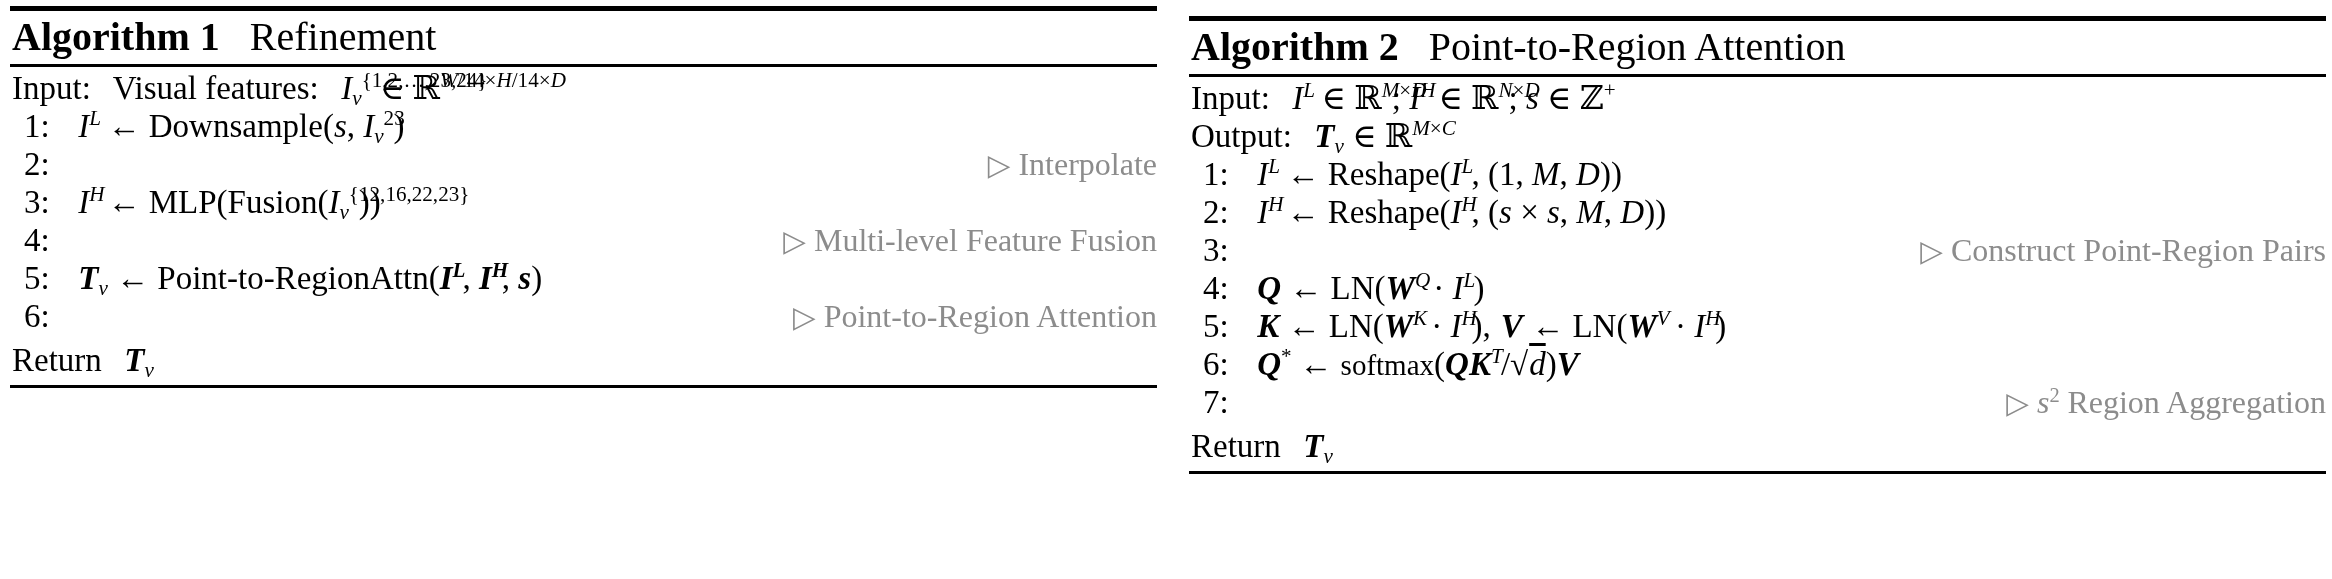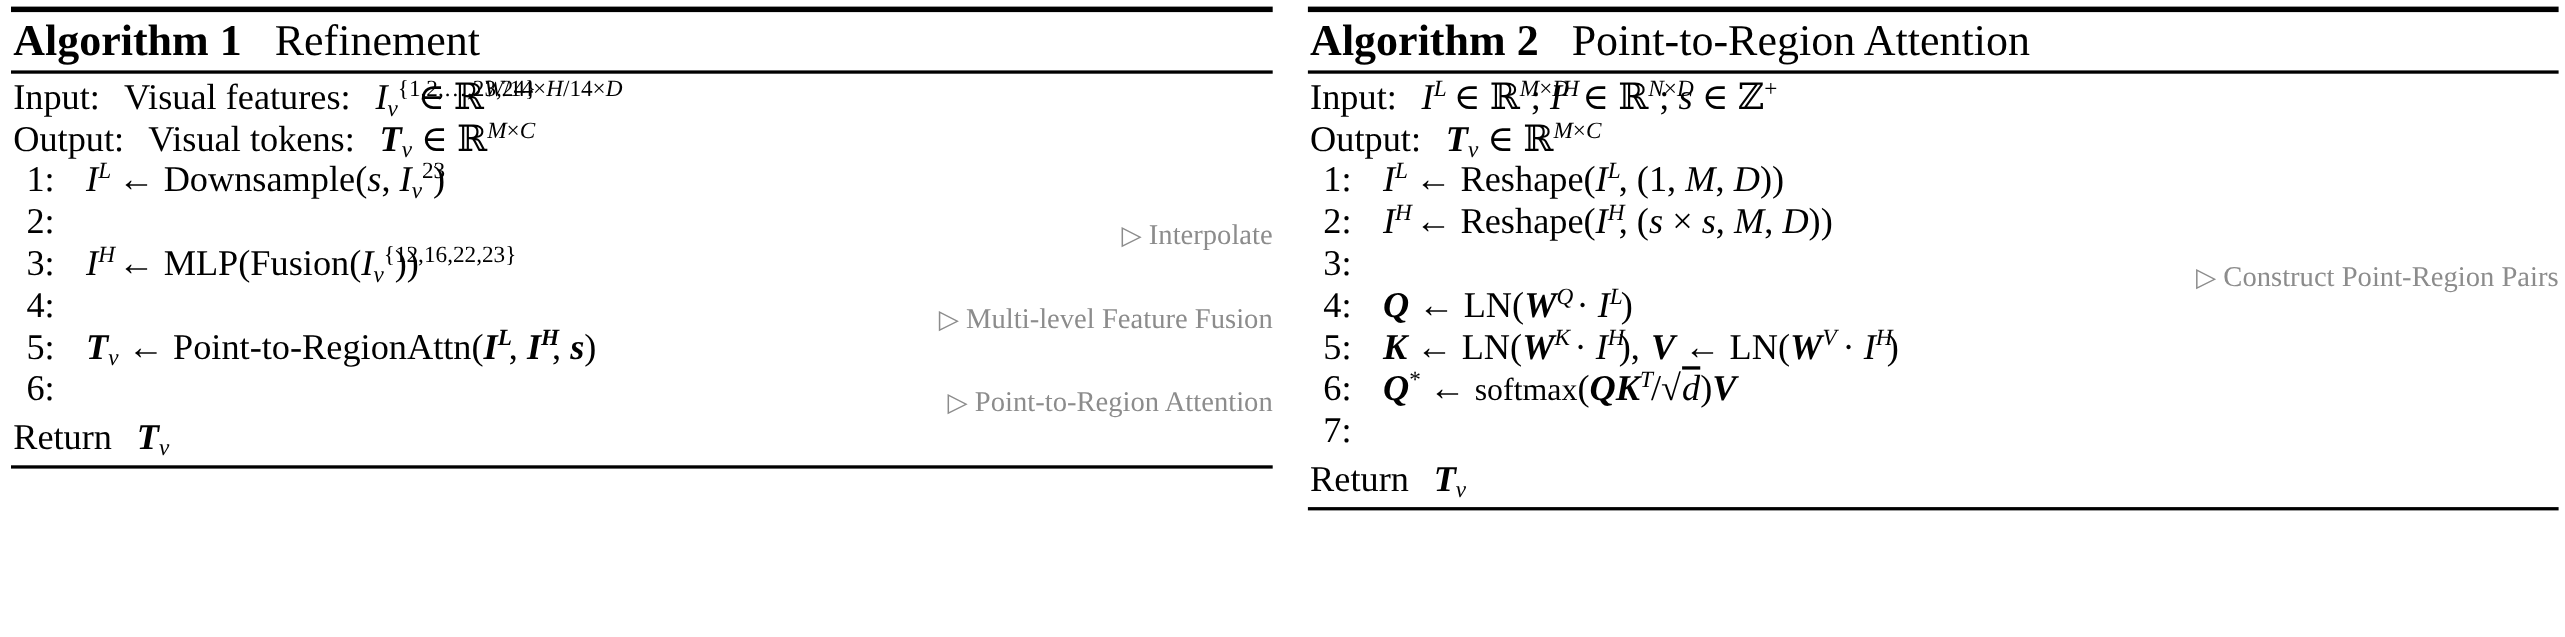--- a/index.html
+++ b/index.html
@@ -20,21 +20,21 @@
     height: 579px;
     box-sizing: border-box;
     padding: 0;
     gap: 0;
   }
   .algo {
     box-sizing: border-box;
     position: relative;
   }
   .algo.left  { width: 1175px; padding: 6px 18px 0 10px; }
-  .algo.right { width: 1157px; padding: 6px 6px 0 14px; }
+  .algo.right { width: 1157px; padding: 16px 6px 0 14px; }
 
   .rule-top    { border-top: 5px solid #000; width: 100%; }
   .rule-mid    { border-top: 3px solid #000; width: 100%; }
   .rule-bottom { border-top: 3px solid #000; width: 100%; }
 
   .title {
     font-size: 40px;
     line-height: 1.18;
     padding: 2px 0 4px 2px;
     white-space: nowrap;
@@ -72,22 +72,22 @@
     position: relative;
   }
   sup.sp { vertical-align: 0.56em; }
   sub.sb { vertical-align: -0.28em; }
   .sqrt { text-decoration: overline; padding-left: 1px; }
 
   .cmt {
     color: #8c8c8c;
     position: absolute;
     right: 0;
-    top: 12px;
-    font-size: 26px;
+    top: 0;
+    font-size: 32px;
     line-height: 38px;
     white-space: nowrap;
   }
   .cmt .tri { font-size: 0.92em; }
   .sp { display: inline-block; width: 10px; }
   .sp-s { display: inline-block; width: 6px; }
 </style>
 </head>
 <body>
 
@@ -107,27 +107,20 @@
     <div class="body">
 
       <div class="line io">
         <span class="lbl">Input:</span>
         <span class="sp-s"></span>
         <span>Visual features:</span>
         <span class="sp-s"></span>
         <span><span class="mi">I</span><sub class="sb"><span class="mi">v</span></sub><sup class="sp">{1,2,…,23,24}</sup> <span class="mup">∈</span> <span class="bb">ℝ</span><sup class="sp"><span class="mi">W</span>/14×<span class="mi">H</span>/14×<span class="mi">D</span></sup></span>
       </div>
 
-      <div class="line io">
-        <span class="lbl">Output:</span>
-        <span class="sp-s"></span>
-        <span>Visual tokens:</span>
-        <span class="sp-s"></span>
-        <span><span class="mbi">T</span><sub class="sb"><span class="mi">v</span></sub> <span class="mup">∈</span> <span class="bb">ℝ</span><sup class="sp"><span class="mi">M</span>×<span class="mi">C</span></sup></span>
-      </div>
 
       <div class="line num">
         <span class="no">1:</span>
         <span><span class="mi">I</span><sup class="sp"><span class="mi">L</span></sup> ← <span class="mup">Downsample</span>(<span class="mi">s</span>, <span class="mi">I</span><sub class="sb"><span class="mi">v</span></sub><sup class="sp">23</sup>)</span>
       </div>
 
       <div class="line num">
         <span class="no">2:</span>
         <span class="cmt"><span class="tri">▷</span> <span>Interpolate</span></span>
       </div>
@@ -213,20 +206,21 @@
         <span><span class="mbi">K</span> ← <span class="mup">LN</span>(<span class="mbi">W</span><sup class="sp"><span class="mi">K</span></sup> · <span class="mi">I</span><sup class="sp"><span class="mi">H</span></sup>),<span class="sp"></span><span class="mbi">V</span> ← <span class="mup">LN</span>(<span class="mbi">W</span><sup class="sp"><span class="mi">V</span></sup> · <span class="mi">I</span><sup class="sp"><span class="mi">H</span></sup>)</span>
       </div>
 
       <div class="line num">
         <span class="no">6:</span>
         <span><span class="mbi">Q</span><sup class="sp">*</sup> ← <span class="mono">softmax</span>(<span class="mbi">Q</span><span class="mbi">K</span><sup class="sp"><span class="mi">T</span></sup>/<span class="mup">√</span><span class="mi sqrt">d</span>)<span class="mbi">V</span></span>
       </div>
 
       <div class="line num">
         <span class="no">7:</span>
+        <span class="cmt"><span class="tri">▷</span> <span class="mi">s</span><sup class="sp">2</sup> <span>Region Aggregation</span></span>
       </div>
 
 
       <div class="line ret">
         <span class="lbl">Return</span>
         <span class="sp-s"></span>
         <span><span class="mbi">T</span><sub class="sb"><span class="mi">v</span></sub></span>
       </div>
 
     </div>

